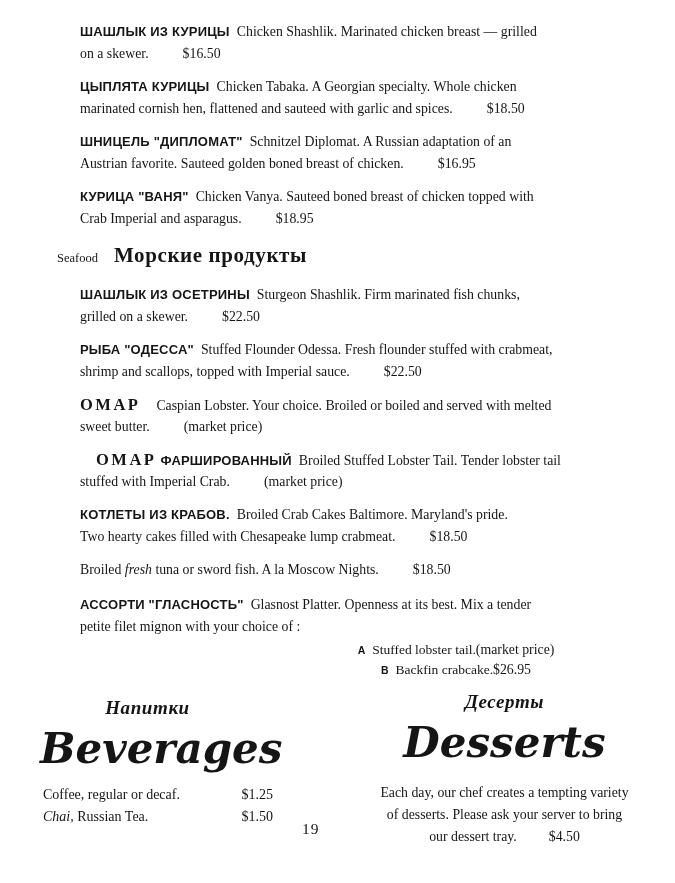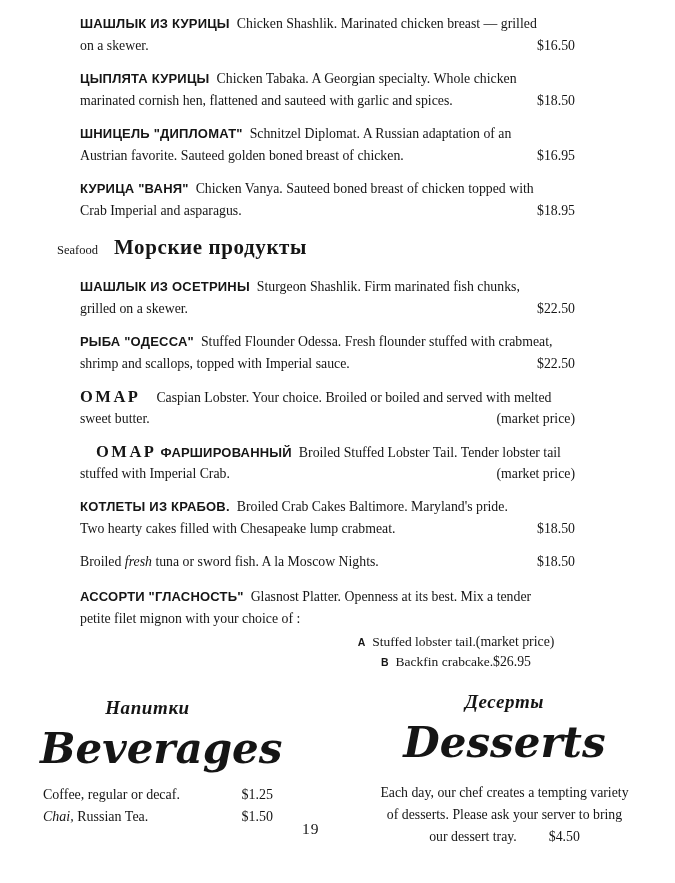--- a/index.html
+++ b/index.html
@@ -4,24 +4,24 @@
 <style>
   html,body{margin:0;padding:0;background:#ffffff;}
   .page{
     position:relative;
     width:675px;height:883px;
     background:#ffffff;
     color:#151515;
     font-family:"Liberation Serif", serif;
     overflow:hidden;
   }
-  .menu{padding:13px 100px 0 80px;}
+  .menu{padding:21px 100px 0 80px;}
   .item{margin-bottom:11px;}
   .l1{white-space:nowrap;height:22px;line-height:22px;font-size:13.8px;}
-  .l2{display:flex;justify-content:space-between;height:22px;line-height:22px;font-size:13.8px;white-space:nowrap;}
+  .l2{display:flex;justify-content:flex-start;height:22px;line-height:22px;font-size:13.8px;white-space:nowrap;gap:34px;}
   .cy{
     font-family:"Liberation Sans", sans-serif;
     font-weight:700;font-size:13px;letter-spacing:0.2px;margin-right:7px;
   }
   .cy-serif{
     font-family:"Liberation Serif", serif;
     font-weight:700;font-size:16.5px;letter-spacing:2.5px;margin-right:16px;
   }
   .ind8{padding-left:16px;}
   .it{font-style:italic;}

